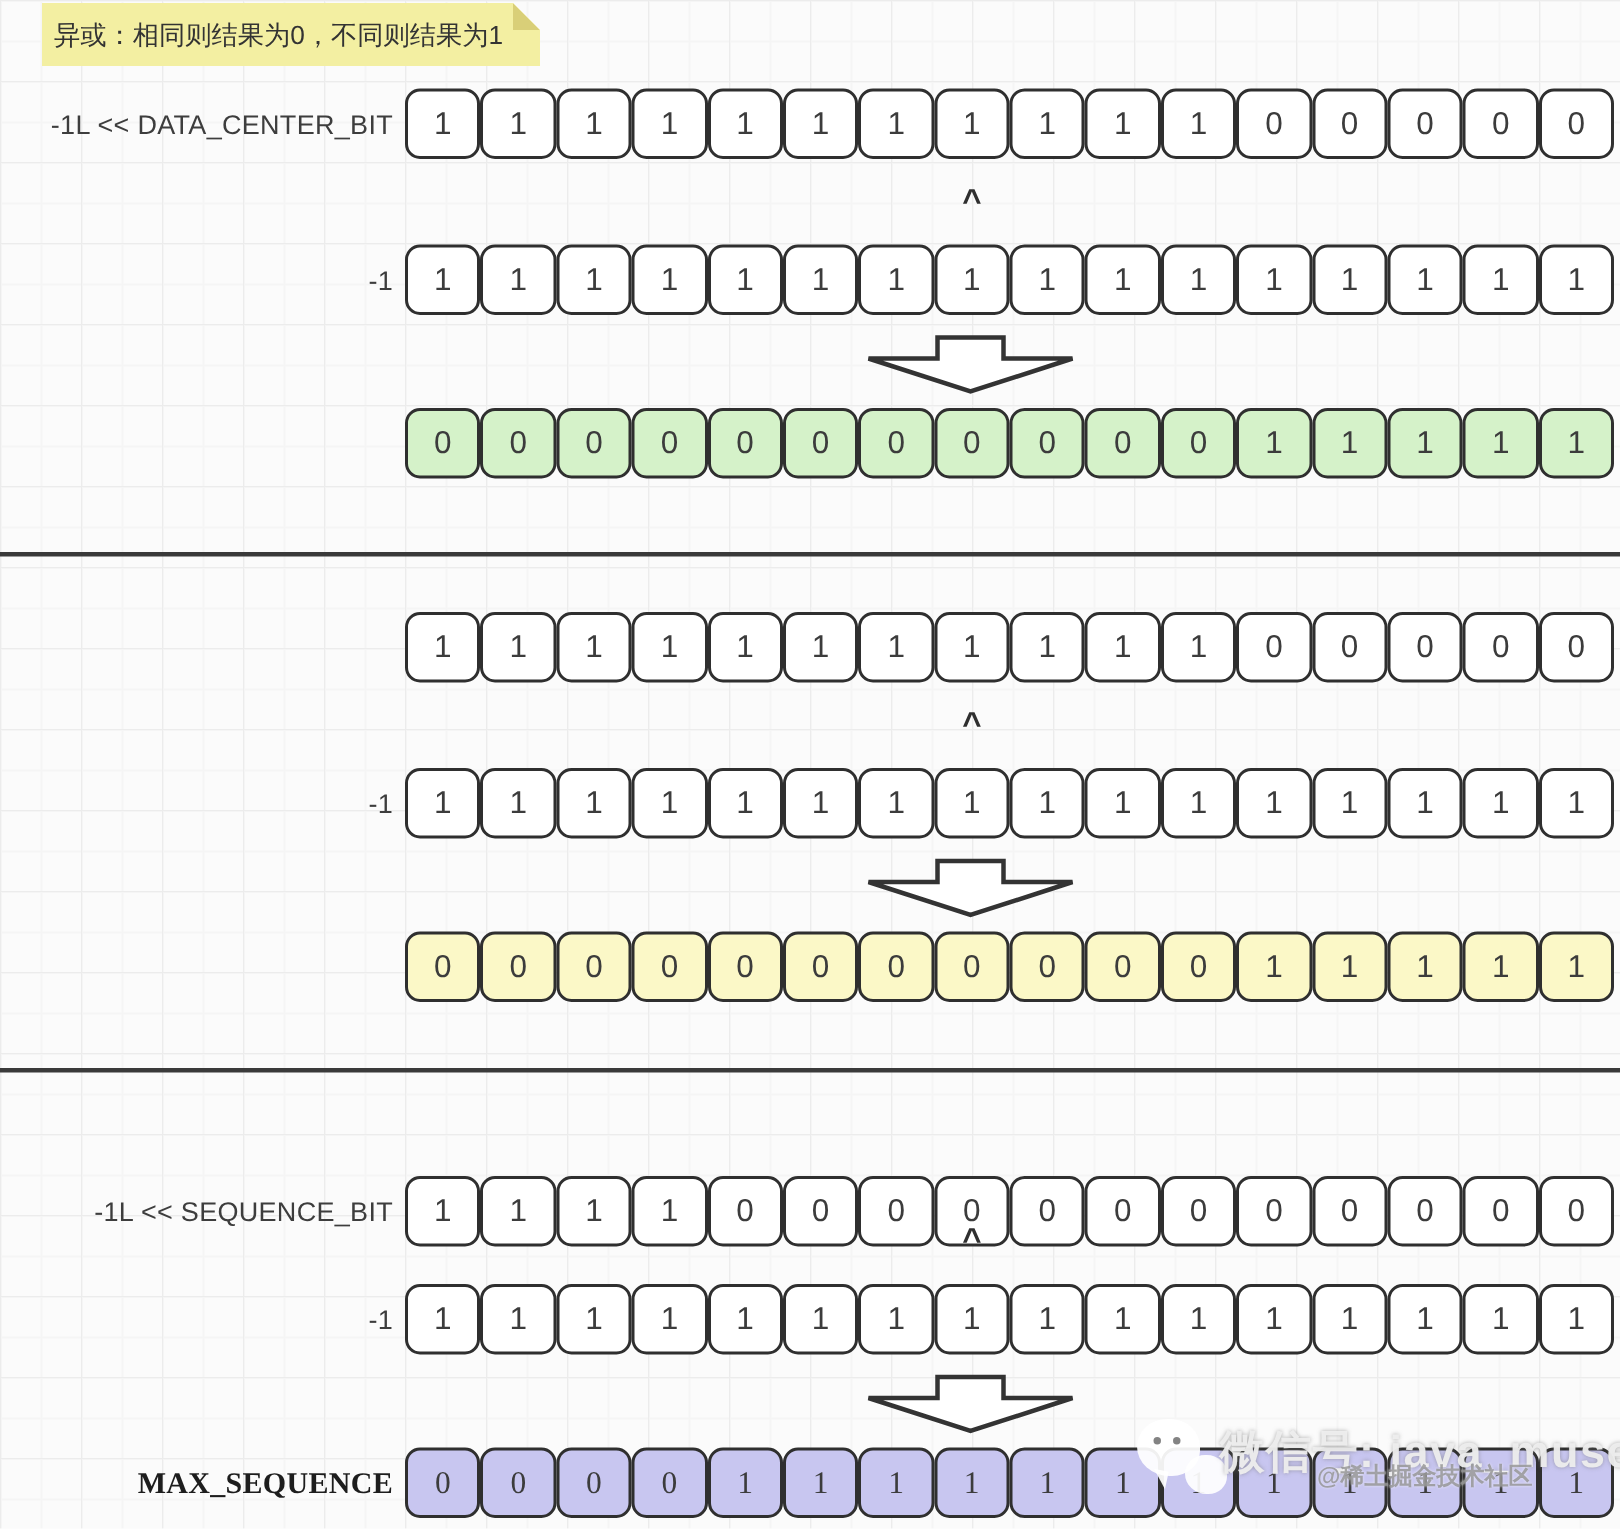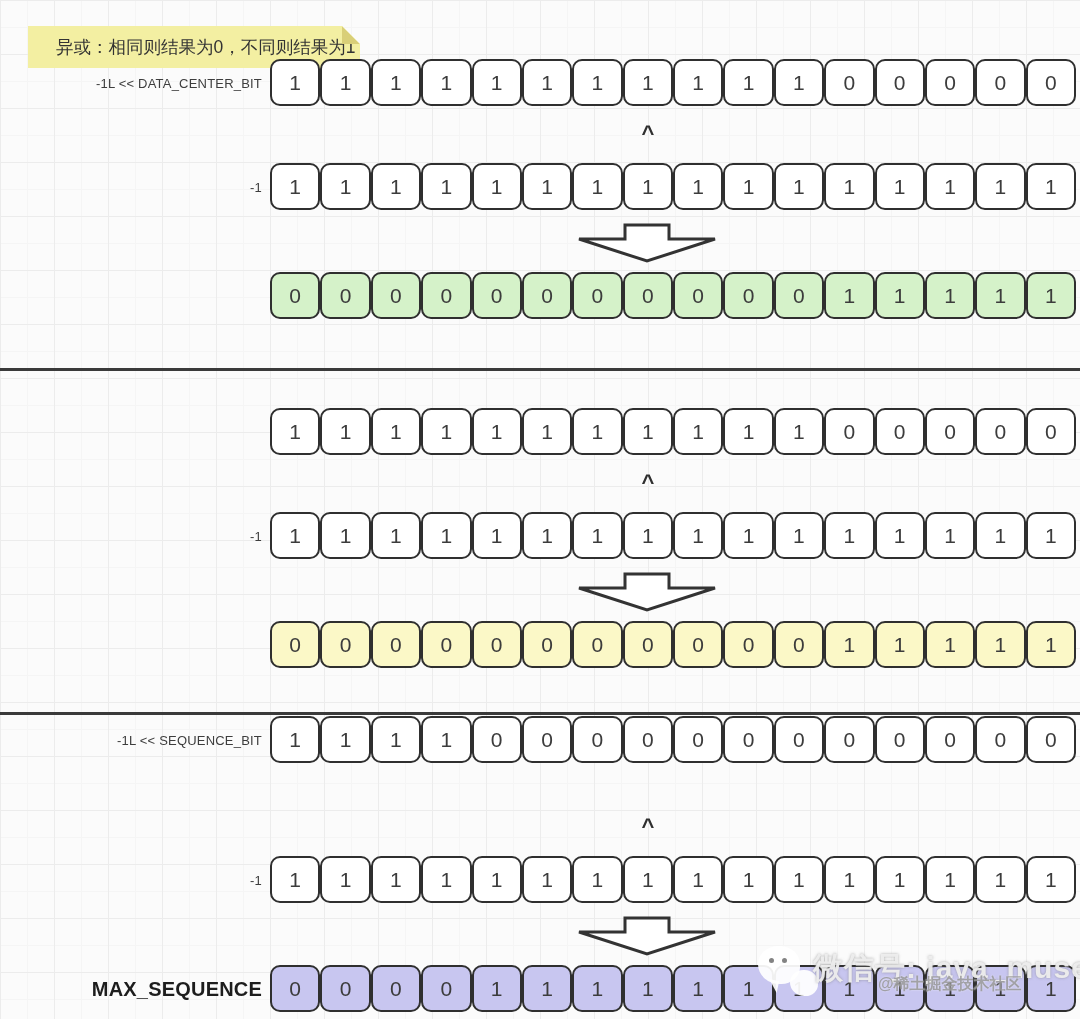--- a/index.html
+++ b/index.html
@@ -10,33 +10,32 @@
     background-image:
       linear-gradient(#ececec 1px,transparent 1px),
       linear-gradient(90deg,#ececec 1px,transparent 1px),
       linear-gradient(#f5f5f5 1px,transparent 1px),
       linear-gradient(90deg,#f5f5f5 1px,transparent 1px);
     background-size:54px 54px,54px 54px,27px 27px,27px 27px;
   }
   .sticky-note{
     position:absolute;left:28px;top:2px;width:332px;height:42px;
     background:#f3efa2;color:#333;font-size:17.5px;line-height:42px;
-    padding-left:28px;box-sizing:border-box;white-space:nowrap;
+    padding-left:8px;box-sizing:border-box;white-space:nowrap;
     clip-path:polygon(0 0,calc(100% - 18px) 0,100% 18px,100% 100%,0 100%);
-    margin-top:24px;
   }
   .note-fold{
     position:absolute;right:0;top:0;width:0;height:0;
     border-bottom:18px solid #d9cf78;border-right:18px solid transparent;
   }
   .bit-row{position:absolute;left:0;width:1080px;height:48px;}
   .row-label{
     position:absolute;left:0;top:0;width:262px;height:48px;
     display:flex;align-items:center;justify-content:flex-end;
-    font-size:13px;color:#3d3d3d;white-space:nowrap;letter-spacing:.2px;
+    font-size:18px;color:#3d3d3d;white-space:nowrap;letter-spacing:.2px;
   }
   .row-label.bold{font-weight:bold;color:#1d1d1d;font-size:20px;}
   .cells{
     position:absolute;left:270px;top:0;width:806px;height:48px;
     display:flex;justify-content:space-between;
   }
   .bit-cell{
     width:48px;height:43px;border:2.5px solid #2f2f2f;border-radius:10px;
     background:#fff;display:flex;align-items:center;justify-content:center;
     font-size:21px;color:#3c3c3c;box-sizing:content-box;
@@ -198,21 +197,21 @@
           <div class="bit-cell" style="background: rgb(251, 248, 199);">0</div>
           <div class="bit-cell" style="background: rgb(251, 248, 199);">0</div>
           <div class="bit-cell" style="background: rgb(251, 248, 199);">0</div>
           <div class="bit-cell" style="background: rgb(251, 248, 199);">1</div>
           <div class="bit-cell" style="background: rgb(251, 248, 199);">1</div>
           <div class="bit-cell" style="background: rgb(251, 248, 199);">1</div>
           <div class="bit-cell" style="background: rgb(251, 248, 199);">1</div>
           <div class="bit-cell" style="background: rgb(251, 248, 199);">1</div>
         </div>
       </div>
-      <div class="bit-row" style="top: 716px;">
+      <div class="bit-row" style="top: 784px;">
         <div class="row-label">-1L &lt;&lt; SEQUENCE_BIT</div>
         <div class="cells">
           <div class="bit-cell">1</div>
           <div class="bit-cell">1</div>
           <div class="bit-cell">1</div>
           <div class="bit-cell">1</div>
           <div class="bit-cell">0</div>
           <div class="bit-cell">0</div>
           <div class="bit-cell">0</div>
           <div class="bit-cell">0</div>
@@ -244,21 +243,21 @@
           <div class="bit-cell">1</div>
           <div class="bit-cell">1</div>
           <div class="bit-cell">1</div>
           <div class="bit-cell">1</div>
           <div class="bit-cell">1</div>
         </div>
       </div>
       <div class="block-arrow" style="top: 916px;"><svg width="140" height="40" viewBox="0 0 140 40">
           <path d="M48 2 H92 V16 H138 L70 38 L2 16 H48 Z" fill="#ffffff" stroke="#333333" stroke-width="3"></path>
         </svg></div>
-      <div class="bit-row" style="top: 965px;">
+      <div class="bit-row" style="top: 965px; font-family: Liberation Serif, serif;">
         <div class="row-label bold">MAX_SEQUENCE</div>
         <div class="cells">
           <div class="bit-cell" style="background: rgb(200, 198, 240);">0</div>
           <div class="bit-cell" style="background: rgb(200, 198, 240);">0</div>
           <div class="bit-cell" style="background: rgb(200, 198, 240);">0</div>
           <div class="bit-cell" style="background: rgb(200, 198, 240);">0</div>
           <div class="bit-cell" style="background: rgb(200, 198, 240);">1</div>
           <div class="bit-cell" style="background: rgb(200, 198, 240);">1</div>
           <div class="bit-cell" style="background: rgb(200, 198, 240);">1</div>
           <div class="bit-cell" style="background: rgb(200, 198, 240);">1</div>

